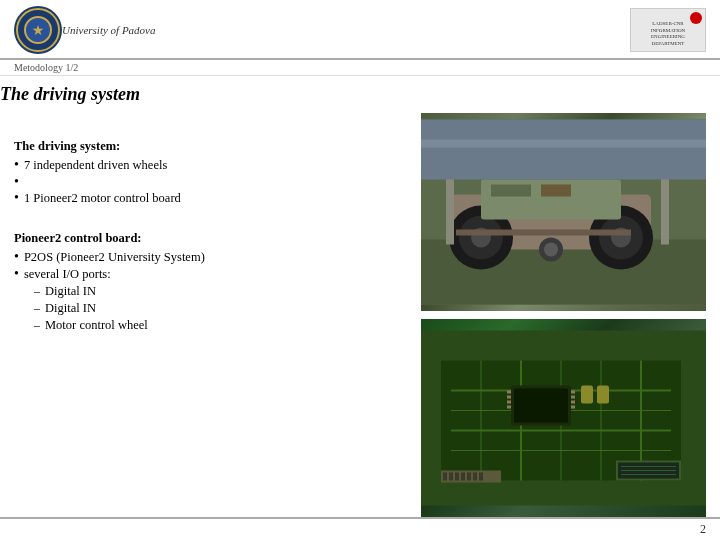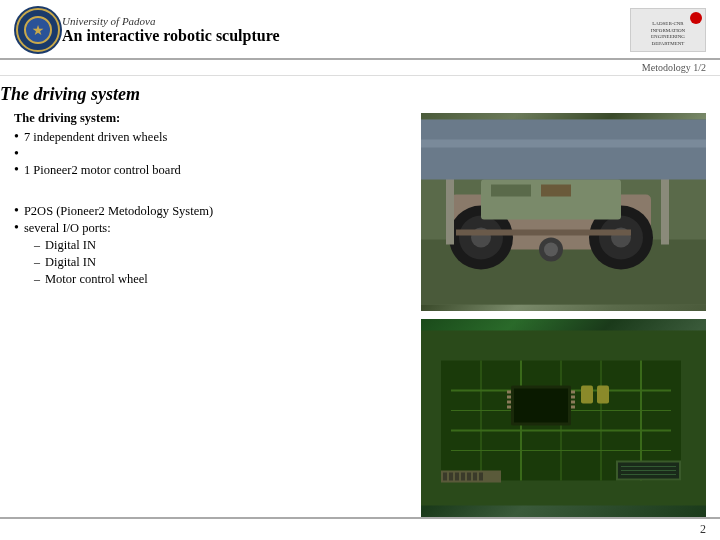--- a/index.html
+++ b/index.html
@@ -118,21 +118,21 @@
       height: 12px;
       border-radius: 50%;
       background: #cc0000;
       position: absolute;
       top: 3px;
       right: 3px;
     }
 
     
     .metodology-bar {
-      text-align: right;
+      text-align: left;
       padding: 2px 14px;
       font-size: 10px;
       color: #555;
       border-bottom: 1px solid #ddd;
     }
 
     
     .section-title {
       text-align: left;
       font-size: 18px;
@@ -149,20 +149,21 @@
       padding: 0 14px;
       gap: 10px;
     }
 
     
     .text-column {
       flex: 1;
       display: flex;
       flex-direction: column;
       gap: 0;
+      margin-top: 28px;
     }
 
     .text-block {
       margin-bottom: 10px;
     }
 
     .text-heading {
       font-size: 12.5px;
       font-weight: bold;
       margin-bottom: 3px;
@@ -269,21 +270,20 @@
     <div class="header-logo-left">
       <div class="logo-circle-outer">
         <div class="logo-inner">
           <span class="logo-star">★</span>
         </div>
       </div>
     </div>
 
     <div class="header-center">
       <div class="university-name">University of Padova</div>
-      <div class="slide-title-header">An interactive robotic sculpture</div>
     </div>
 
     <div class="header-logo-right">
       <div class="right-logo-box">
         <div class="right-logo-dot"></div>
         <span style="font-size:5px; color:#333; text-align:center; line-height:1.3; padding: 2px; margin-top:8px;">LADSEB-CNR<br>INFORMATION<br>ENGINEERING<br>DEPARTMENT</span>
       </div>
     </div>
   </div>
 
@@ -308,24 +308,25 @@
           <li>
             <span class="bullet-dot">•</span>
             <span>1 Pioneer2 motor control board</span>
           </li>
         </ul>
       </div>
 
       <div class="spacer-block"></div>
 
       <div class="text-block">
+        <div class="text-heading">Pioneer2 control board:</div>
         <ul class="bullet-list">
           <li>
             <span class="bullet-dot">•</span>
-            <span>P2OS (Pioneer2 Metodology System)</span>
+            <span>P2OS (Pioneer2 University System)</span>
           </li>
           <li>
             <span class="bullet-dot">•</span>
             <span>several I/O ports:</span>
           </li>
         </ul>
         <ul class="sub-list">
           <li>
             <span class="sub-dash">–</span>
             <span>Digital IN</span>

